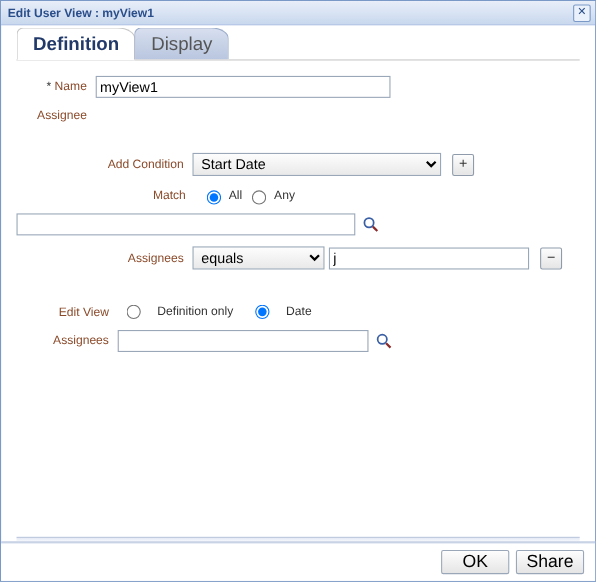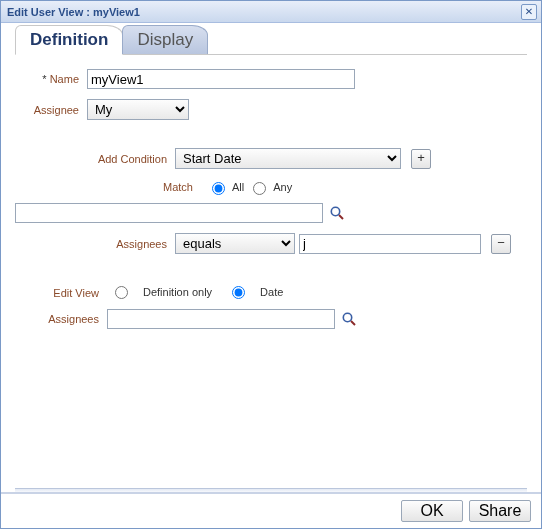--- a/index.html
+++ b/index.html
@@ -142,21 +142,21 @@
     height: 22px;
     border: 1px solid #9aa7b8;
     background: linear-gradient(to bottom,#fdfdfd,#e5e5e5);
     font-family: inherit;
     font-size: 16px;
     cursor: pointer;
     border-radius: 2px;
   }
   .match-row {
     display:flex; align-items:center; justify-content:flex-start;
-    margin-left: 120px; margin-bottom:8px; gap:4px;padding-left:28px;
+    margin-left: 96px; margin-bottom:8px; gap:4px;padding-left:28px;
   }
 </style>
 </head>
 <body>
 
 <div class="dialog">
   <div class="titlebar">
     <div class="title">Edit User View : myView1</div>
     <div class="close">✕</div>
   </div>
@@ -167,23 +167,20 @@
       <div class="tab inactive">Display</div>
     </div>
 
     <div class="form-row">
       <div class="label label-col1"><span class="req">*</span> <span>Name</span></div>
       <input type="text" style="width: 268px;" value="myView1">
     </div>
 
     <div class="form-row">
       <div class="label label-col1">Assignee</div>
-      <select style="width:102px">
-        <option>My</option>
-      </select>
     </div>
 
     <div style="height:18px"></div>
 
     <div class="form-row">
       <div class="label label-col2">Add Condition</div>
       <select style="width:226px">
         <option>Start Date</option>
       </select>
       <div style="width:10px"></div>

